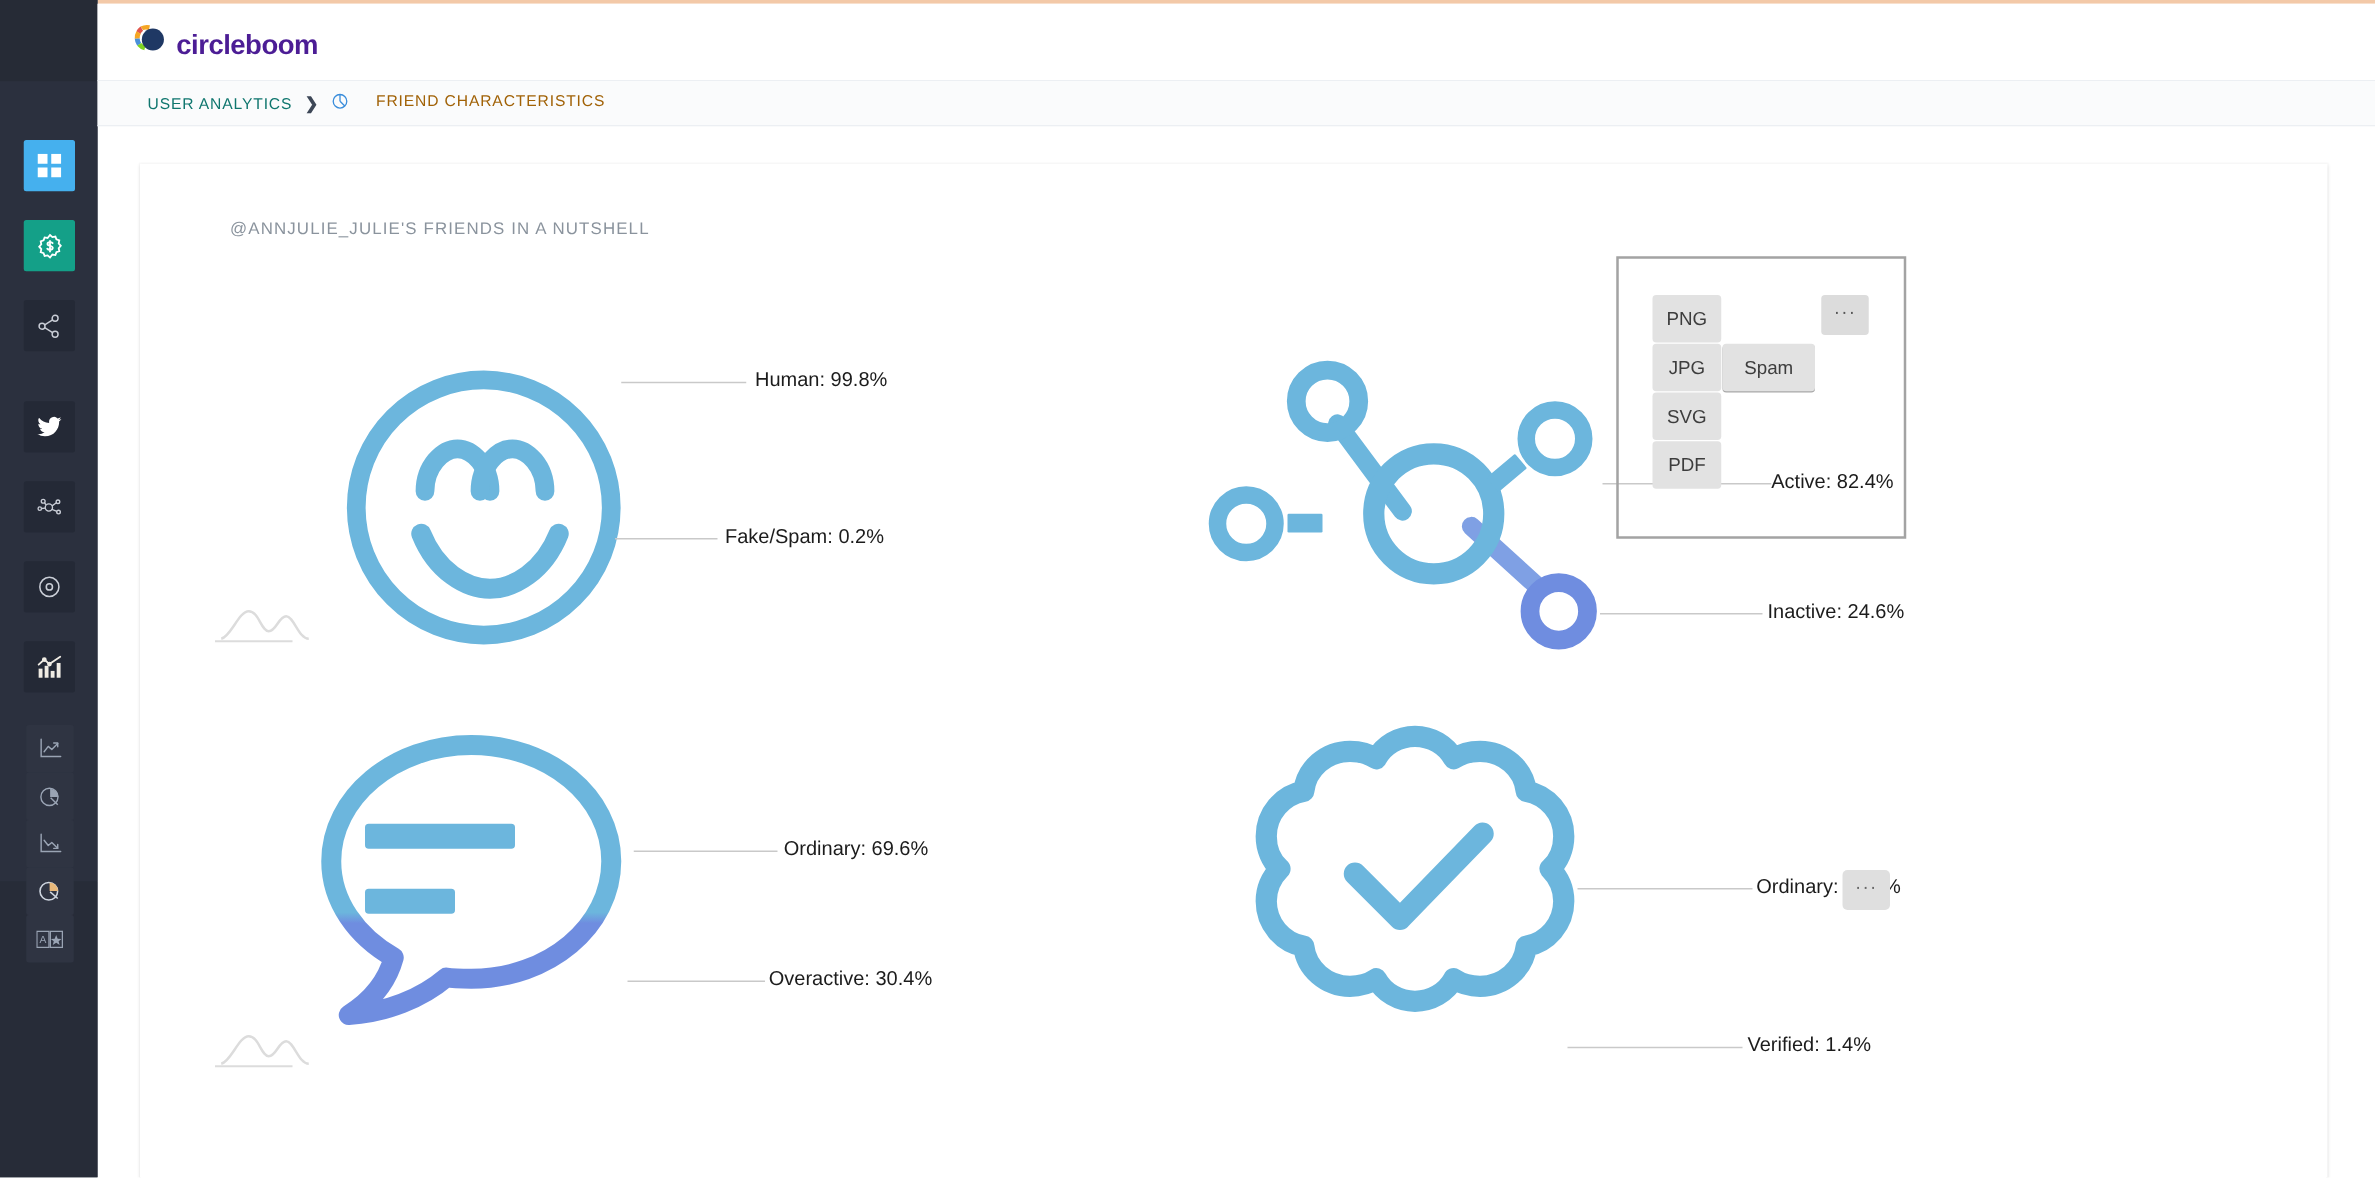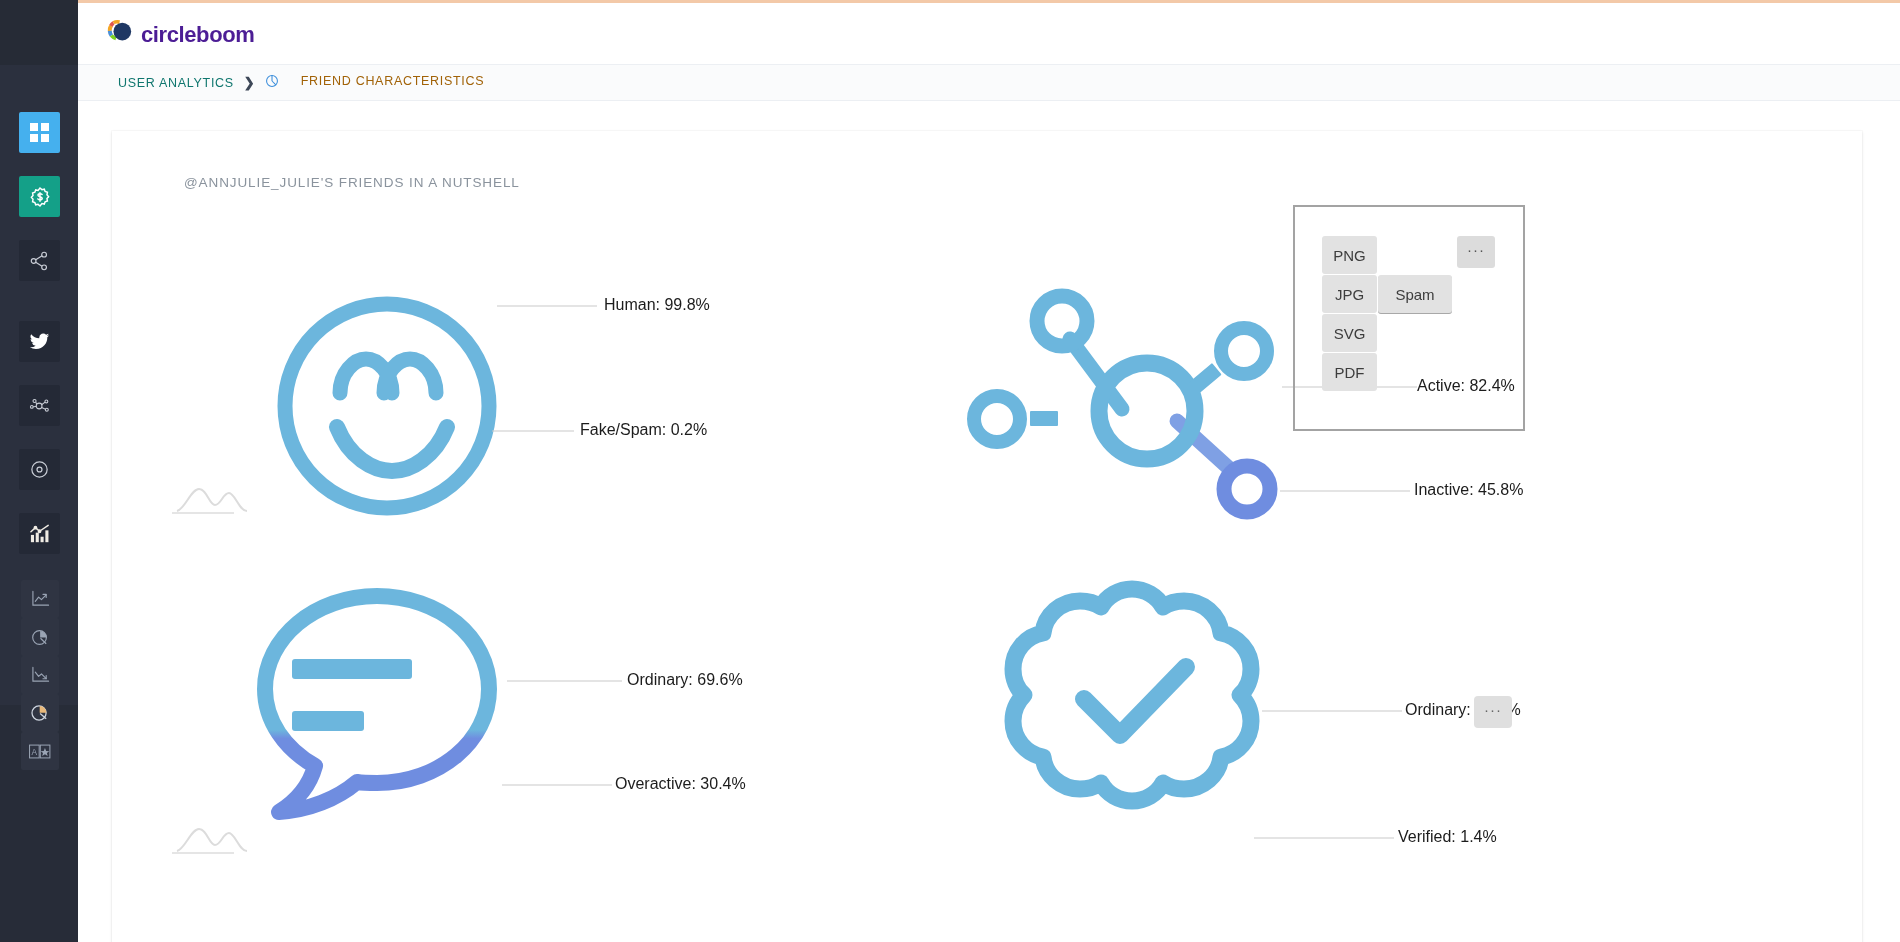--- a/index.html
+++ b/index.html
@@ -317,21 +317,21 @@
         <circle cx="282" cy="140" r="23" fill="none" stroke="#6cb6dd" stroke-width="14"></circle>
         <circle cx="35" cy="208" r="23" fill="none" stroke="#6cb6dd" stroke-width="14"></circle>
         <circle cx="285" cy="278" r="23" fill="none" stroke="#6f8de0" stroke-width="15"></circle>
         <rect x="68" y="200" width="28" height="15" fill="#6cb6dd" rx="1"></rect>
         <rect x="228" y="160" width="30" height="15" fill="#6cb6dd" rx="1" transform="rotate(-40 243 167)"></rect>
 
         <line x1="320" y1="176" x2="455" y2="176" stroke="#c9c9c9" stroke-width="1.2"></line>
         <line x1="318" y1="280" x2="448" y2="280" stroke="#c9c9c9" stroke-width="1.2"></line>
       </svg>
       <span class="callout" style="left:455px; top:166px;">Active: 82.4%</span>
-      <span class="callout" style="left:452px; top:270px;">Inactive: 45.8%</span>
+      <span class="callout" style="left:452px; top:270px;">Inactive: 24.6%</span>
     </div>
 
     <div class="panel p3">
       <svg width="790" height="330" viewBox="0 0 790 330">
         <defs>
           <linearGradient id="bubgrad" x1="0" y1="0" x2="0" y2="1">
             <stop offset="0%" stop-color="#6cb6dd"></stop>
             <stop offset="62%" stop-color="#6cb6dd"></stop>
             <stop offset="66%" stop-color="#6f8de0"></stop>
             <stop offset="100%" stop-color="#6f8de0"></stop>

